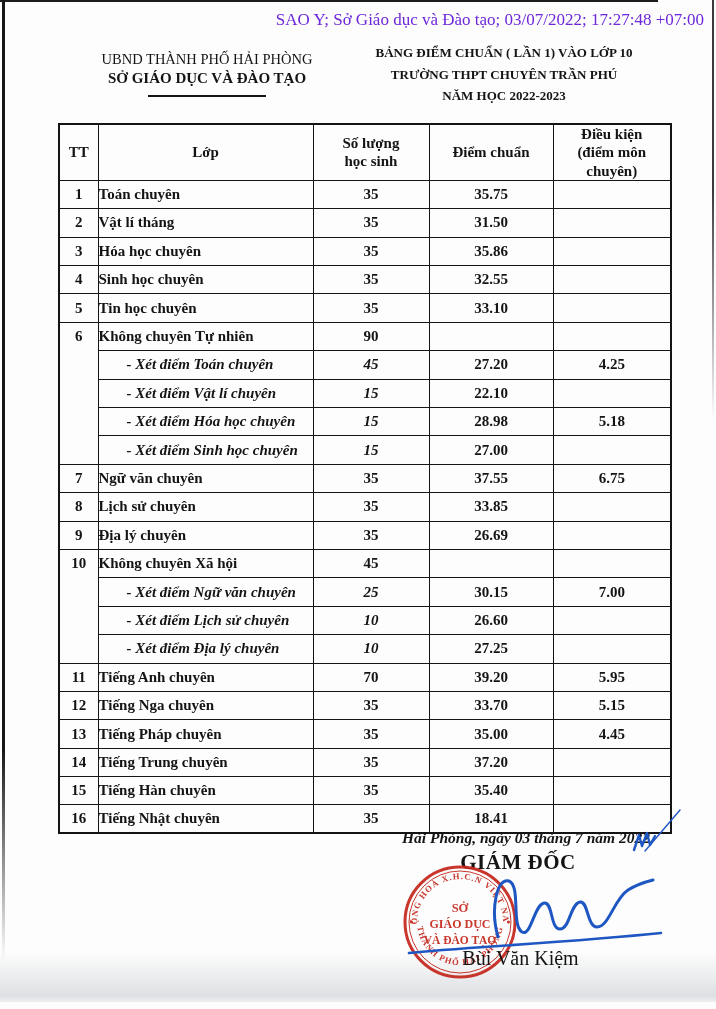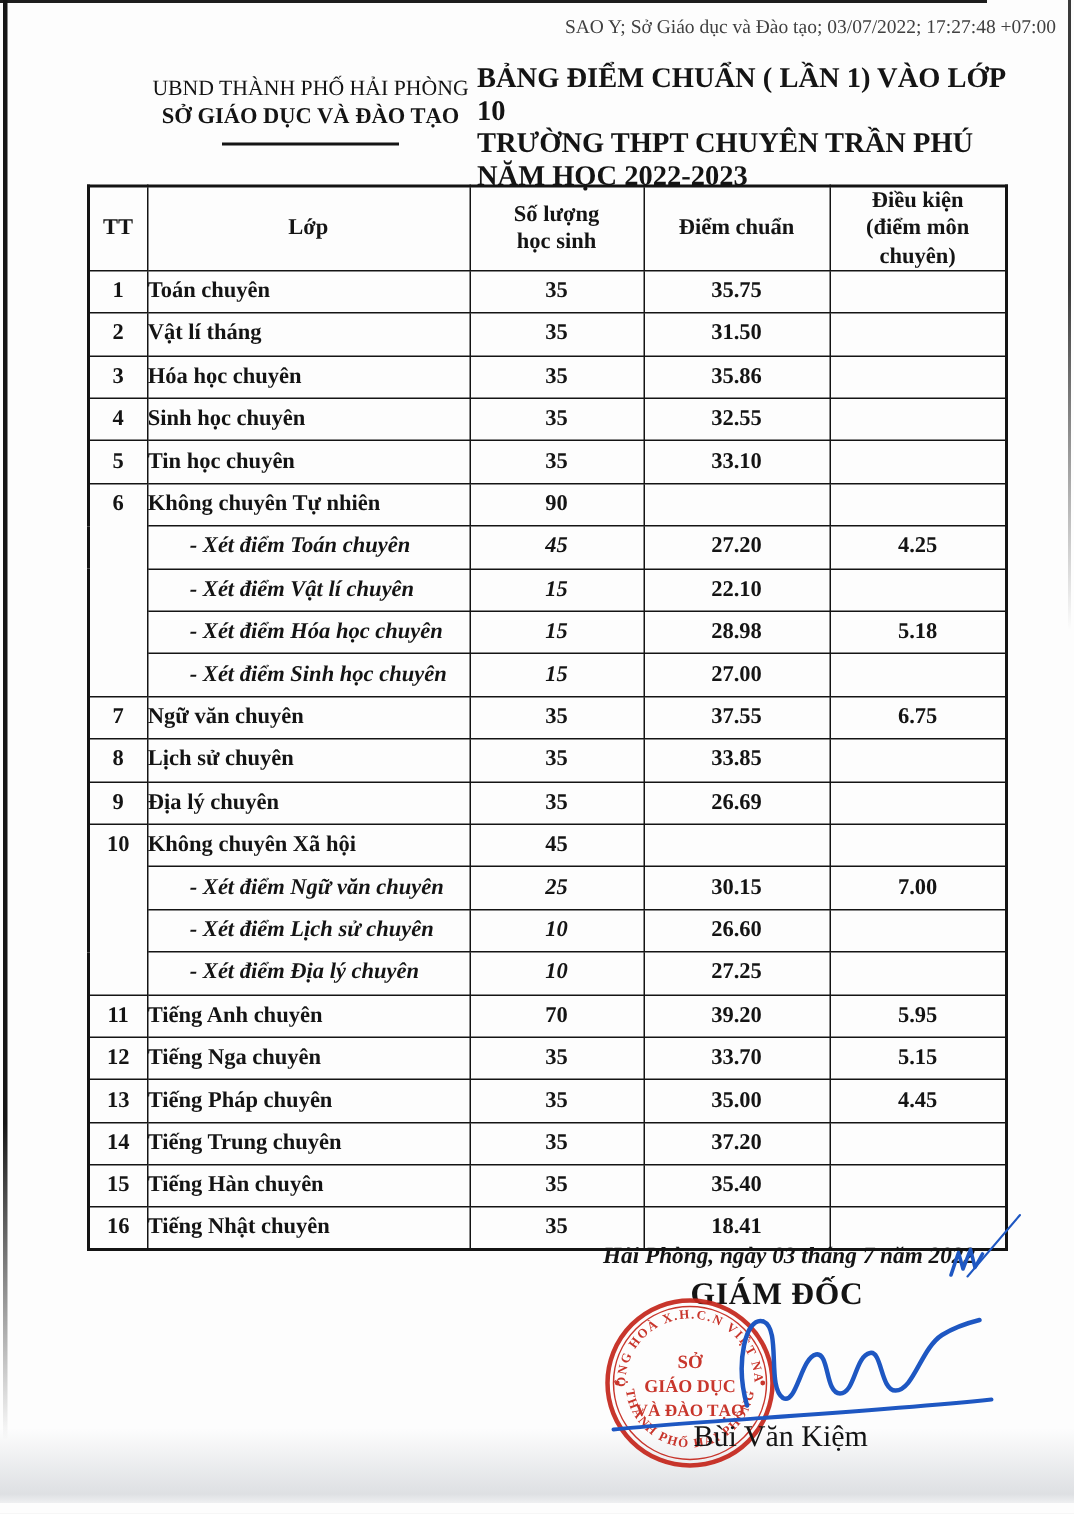--- a/index.html
+++ b/index.html
@@ -13,26 +13,26 @@
   }
   
   .edge-top{position:absolute;left:0;top:0;width:658px;height:2px;background:#1d1d1d;}
   .edge-left{position:absolute;left:2px;top:0;width:3px;height:960px;
     background:linear-gradient(to bottom,#161616 0%,#161616 78%,rgba(22,22,22,0) 100%);}
   .edge-right{position:absolute;right:2px;top:0;width:2px;height:420px;
     background:linear-gradient(to bottom,#3a3a3a 0%,#3a3a3a 45%,rgba(58,58,58,0) 100%);}
   .bottom-shadow{position:absolute;left:0;top:952px;width:716px;height:50px;
     background:linear-gradient(to bottom,rgba(110,120,135,0) 0%,rgba(110,120,135,0.22) 88%,rgba(110,120,135,0.10) 100%);}
   
-  .cert{position:absolute;top:10px;right:12px;font-size:13px;color:#404040;}
+  .cert{position:absolute;top:10px;right:12px;font-size:17px;color:#6d28d9;}
   .org{position:absolute;left:62px;top:50px;width:290px;text-align:center;font-size:14.5px;line-height:19px;}
   .org .b{font-weight:bold;font-size:15px;}
   .org-underline{width:118px;height:2px;background:#151515;margin:7px auto 0 auto;}
-  .title{position:absolute;left:318px;top:42px;width:372px;text-align:left;
-    font-weight:bold;font-size:19px;line-height:21.5px;}
+  .title{position:absolute;left:318px;top:42px;width:372px;text-align:center;
+    font-weight:bold;font-size:13px;line-height:21.5px;}
   
   table.score{position:absolute;left:58px;top:123px;width:612px;border-collapse:collapse;
     table-layout:fixed;border:2.4px solid #141414;font-weight:bold;}
   table.score th,table.score td{border:1.6px solid #141414;padding:0;font-size:15px;vertical-align:middle;}
   table.score thead tr{height:45px;}
   table.score tbody tr{height:28.4px;}
   th{text-align:center;line-height:1.22;}
   td.tt{text-align:center;}
   td.tt.span{vertical-align:top;padding-top:5px;}
   td.label{text-align:left;padding-left:9px;}

